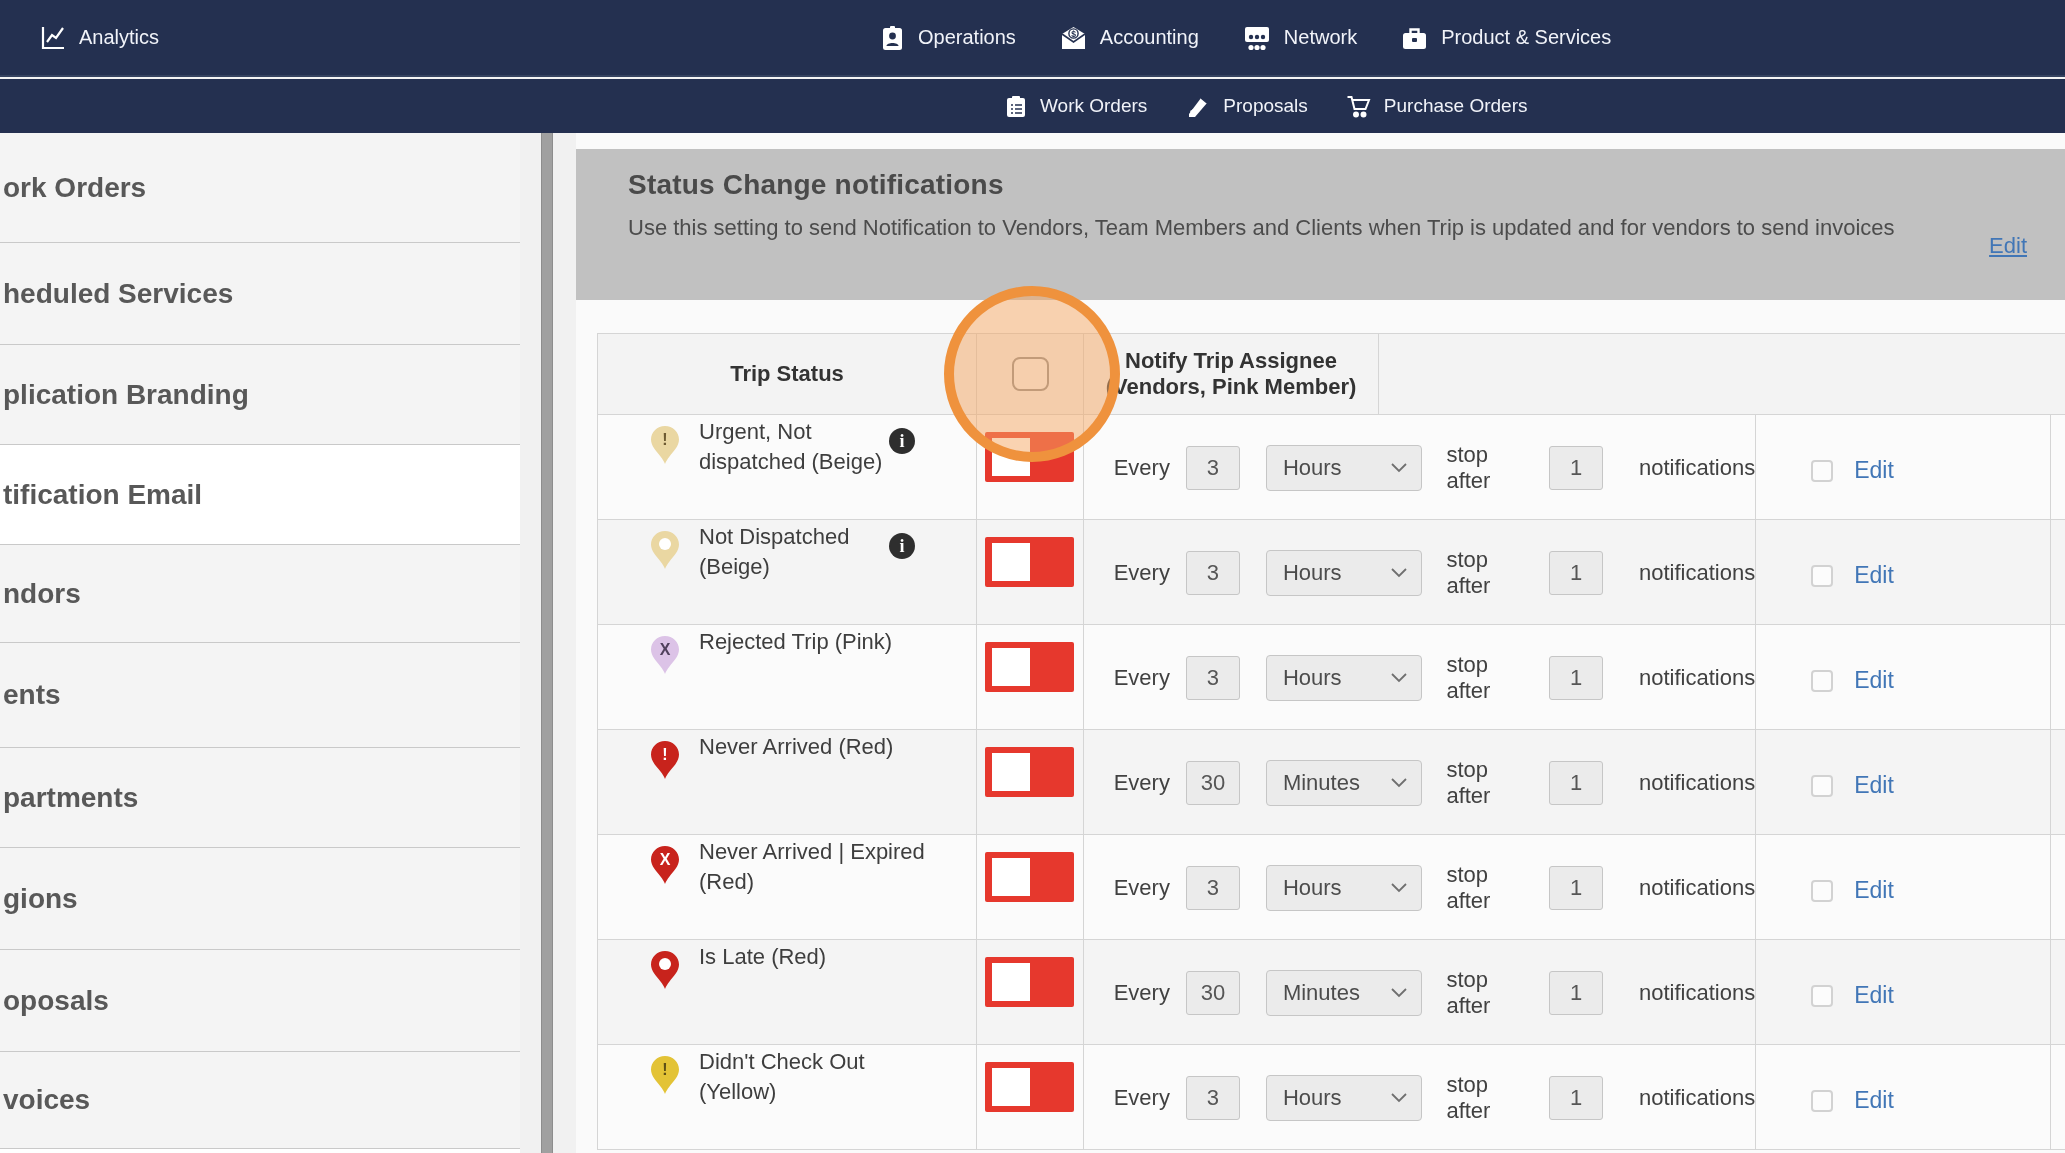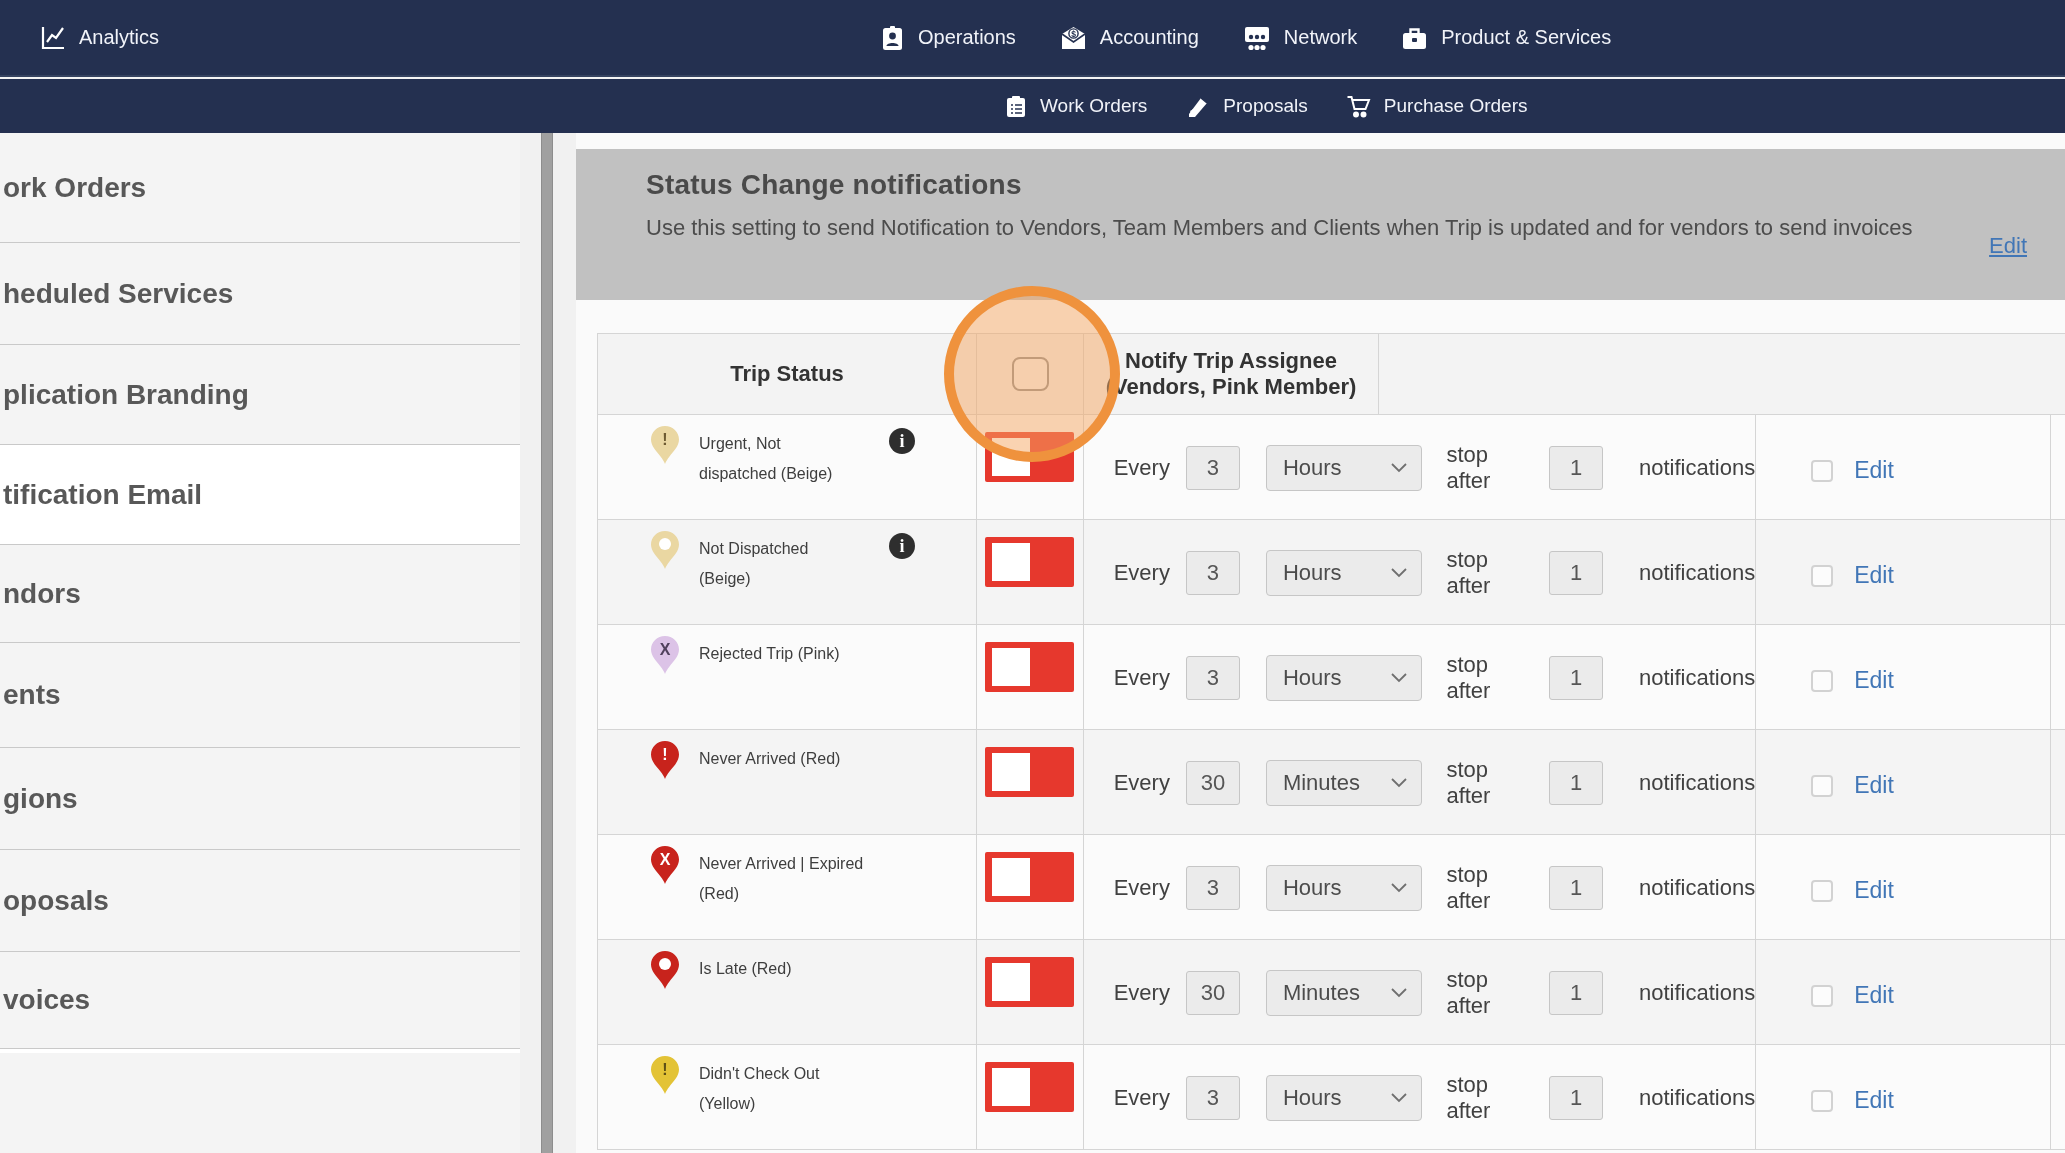--- a/index.html
+++ b/index.html
@@ -20,21 +20,21 @@
   #sidebar { position:absolute; left:0; top:133px; width:520px; height:1020px; background:var(--sidebar_bg); }
   .sitem { display:flex; align-items:center; padding-left:3px; border-bottom:1px solid var(--divider);
            font-size:28px; font-weight:700; color:var(--sidebar_text); cursor:pointer; white-space:nowrap; }
   .sitem.active { background:var(--sidebar_active_bg); }
   #sidebar .filler { height:4px; background:#ffffff; }
   #scroll-gutter { position:absolute; left:520px; top:133px; width:56px; height:1020px; background:#f1f1f1; }
   #scrollbar { position:absolute; left:541px; top:133px; width:12px; height:1020px; background:var(--scrollbar); border-left:1px solid #8d8d8d; border-right:1px solid #8d8d8d; }
 
   
   #panel { position:absolute; left:576px; top:133px; width:1489px; height:1020px; background:#fafafa; }
-  #band { position:absolute; left:0; top:16px; width:1489px; height:151px; background:var(--band_bg); padding:20px 0 0 70px; }
+  #band { position:absolute; left:0; top:16px; width:1489px; height:151px; background:var(--band_bg); padding:20px 0 0 52px; }
   #band h1 { font-size:28px; font-weight:700; color:#4a4a4a; letter-spacing:.2px; }
   #band p  { margin-top:14px; font-size:22px; color:var(--band_text); }
   #band-edit { position:absolute; right:38px; top:84px; font-size:22px; color:var(--link_blue); text-decoration:underline; cursor:pointer; }
 
   
   #table { position:absolute; left:21px; top:200px; width:1468px; border-left:1px solid var(--table_border); }
   .thead { display:flex; height:82px; background:var(--header_bg); border-top:1px solid var(--table_border); border-bottom:1px solid var(--table_border); font-weight:700; color:#333; font-size:22px; }
   .hc { display:flex; align-items:center; justify-content:center; text-align:center; white-space:pre-line; line-height:26px; }
   .col-status { width:378px; }
   .col-toggle { width:107px; border-left:1px solid var(--table_border); }
@@ -44,21 +44,21 @@
 
   #hdr-checkbox { width:37px; height:34px; border:2px solid #8e8e8e; border-radius:8px; background:#f7f7f7; cursor:pointer; }
 
   .trow { display:flex; height:105px; border-bottom:1px solid var(--table_border); background:var(--row_odd); }
   .trow:nth-child(even) { background:var(--row_even); }
   .cell { position:relative; }
 
   .pin { position:absolute; left:52px; top:10px; width:30px; height:40px; }
   .pin svg { width:30px; height:40px; display:block; }
   .pin text { font-size:16px; font-weight:700; font-family:"Liberation Sans", sans-serif; }
-  .rlabel { position:absolute; left:101px; top:14px; font-size:16px; color:var(--text_dark); line-height:30px; white-space:pre-line; }
+  .rlabel { position:absolute; left:101px; top:2px; font-size:22px; color:var(--text_dark); line-height:30px; white-space:pre-line; }
   .info { position:absolute; left:291px; top:13px; width:26px; height:26px; border-radius:50%; background:var(--info_bg); color:#fff;
           font-family:"Liberation Serif", serif; font-weight:700; font-size:18px; display:flex; align-items:center; justify-content:center; cursor:pointer; }
 
   .toggle { position:absolute; left:8px; top:17px; width:89px; height:50px; background:var(--toggle_red); border-radius:2px; cursor:pointer; }
   .knob { position:absolute; left:7px; top:6px; width:38px; height:38px; background:#ffffff; }
 
   .sched-line { display:flex; align-items:center; height:105px; padding-left:30px; font-size:22px; color:#414141; }
   .w-every { margin-right:16px; }
   .num { width:54px; height:44px; background:var(--input_bg); border:1px solid var(--input_border); border-radius:3px;
          text-align:center; font-size:22px; color:#565656; font-family:"Liberation Sans", sans-serif; }
@@ -176,20 +176,21 @@
     </div>
   </div>
 
   <div id="sidebar">
       <div class="sitem" style="height: 110px;">ork Orders</div>
       <div class="sitem" style="height: 102px;">heduled Services</div>
       <div class="sitem" style="height: 100px;">plication Branding</div>
       <div class="sitem active" style="height: 100px;">tification Email</div>
       <div class="sitem" style="height: 98px;">ndors</div>
       <div class="sitem" style="height: 105px;">ents</div>
+      <div class="sitem" style="height: 100px;">partments</div>
       <div class="sitem" style="height: 102px;">gions</div>
       <div class="sitem" style="height: 102px;">oposals</div>
       <div class="sitem" style="height: 97px;">voices</div>
       <div class="filler"></div>
     </div>
   <div id="scroll-gutter"></div>
   <div id="scrollbar"></div>
 
   <div id="panel">
     <div id="band">

